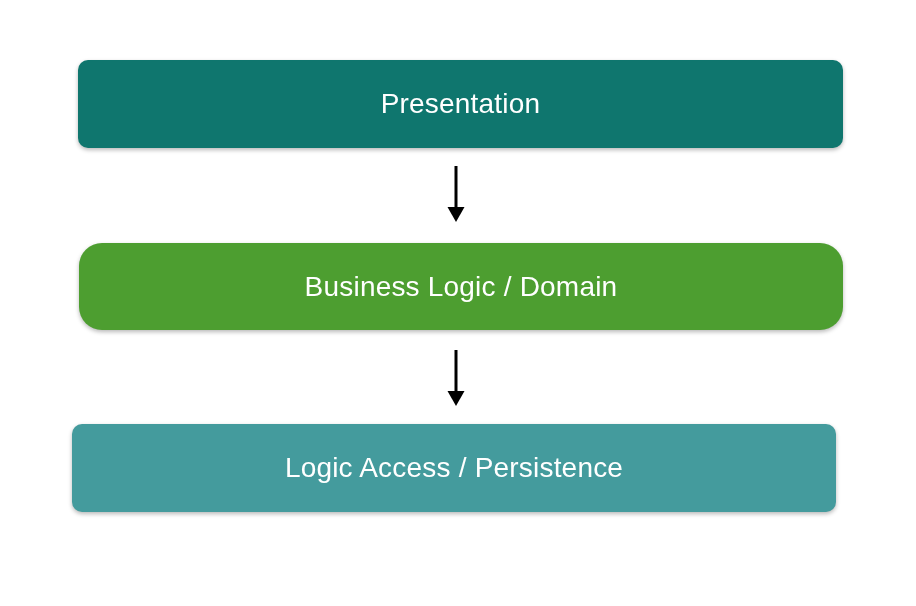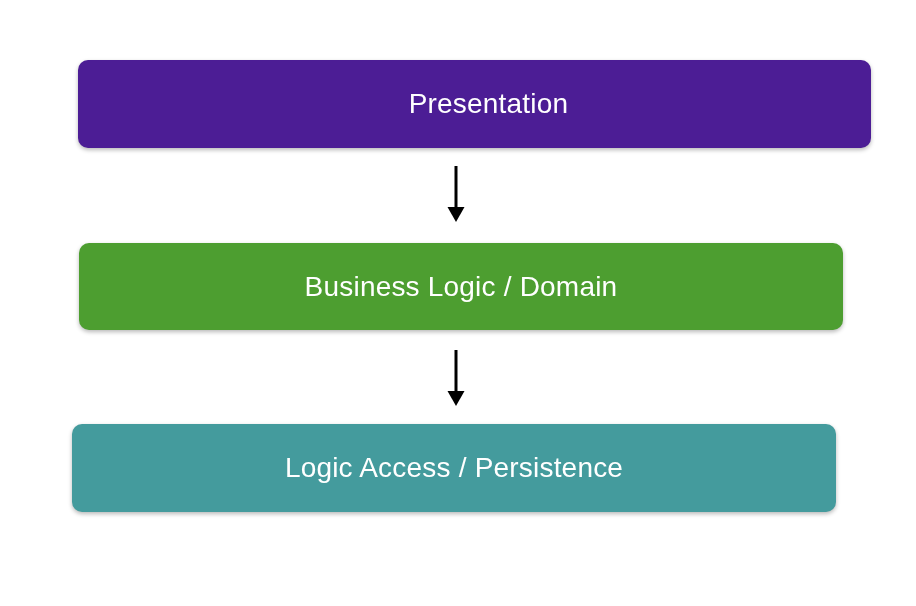--- a/index.html
+++ b/index.html
@@ -23,38 +23,38 @@
     justify-content: center;
     box-shadow: 0 2px 4px rgba(0,0,0,0.28);
   }
   .layer-label {
     font-size: 28px;
     font-weight: 400;
     letter-spacing: 0.2px;
     white-space: nowrap;
   }
   .box1 { left: 78px; top: 60px;  width: 765px; }
-  .box2 { left: 79px; top: 243px; width: 764px; height: 87px; }
+  .box2 { left: 79px; top: 243px; width: 764px; height: 87px; border-radius: 23px; }
   .box3 { left: 72px; top: 424px; width: 764px; }
   .arrow {
     position: absolute;
     width: 24px;
     height: 58px;
     left: 444px;
   }
   .arrow svg { display: block; width: 100%; height: 100%; }
   .arrow1 { top: 165px; }
   .arrow2 { top: 349px; }
 </style>
 </head>
 <body>
 
 <div class="canvas" style="background-color: rgb(255, 255, 255);">
 
-  <div class="layer-box box1" style="background-color: #4c1d95; padding-left: 28px;">
+  <div class="layer-box box1" style="background-color: #0f766e;">
     <span class="layer-label" style="color: rgb(255, 255, 255);">Presentation</span>
   </div>
 
   <div class="arrow arrow1" style="color: rgb(0, 0, 0);">
     <svg viewBox="0 0 24 58" xmlns="http://www.w3.org/2000/svg">
       <line x1="12" y1="1" x2="12" y2="44" stroke="currentColor" stroke-width="3"></line>
       <polygon points="3.5,42 20.5,42 12,57" fill="currentColor"></polygon>
     </svg>
   </div>
 

